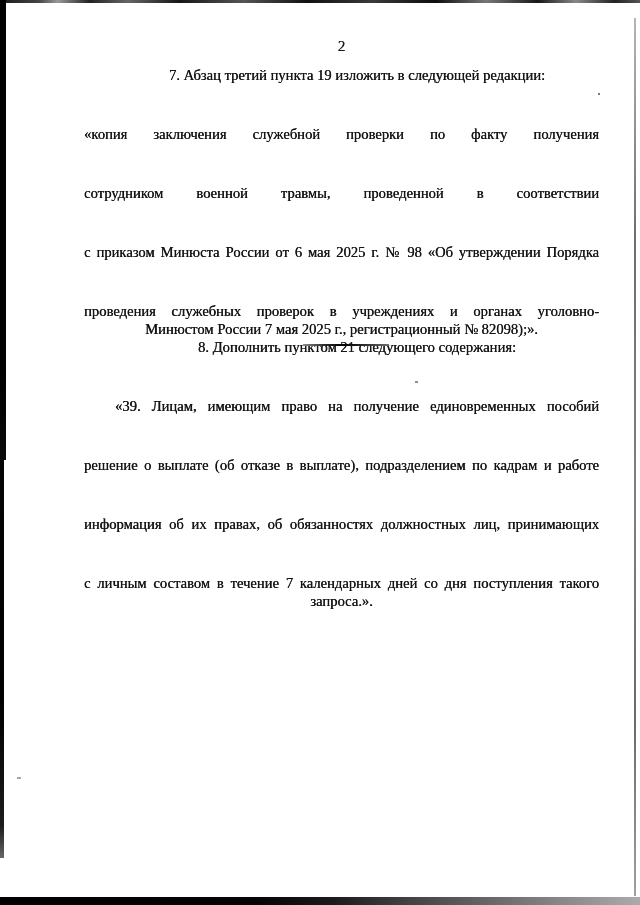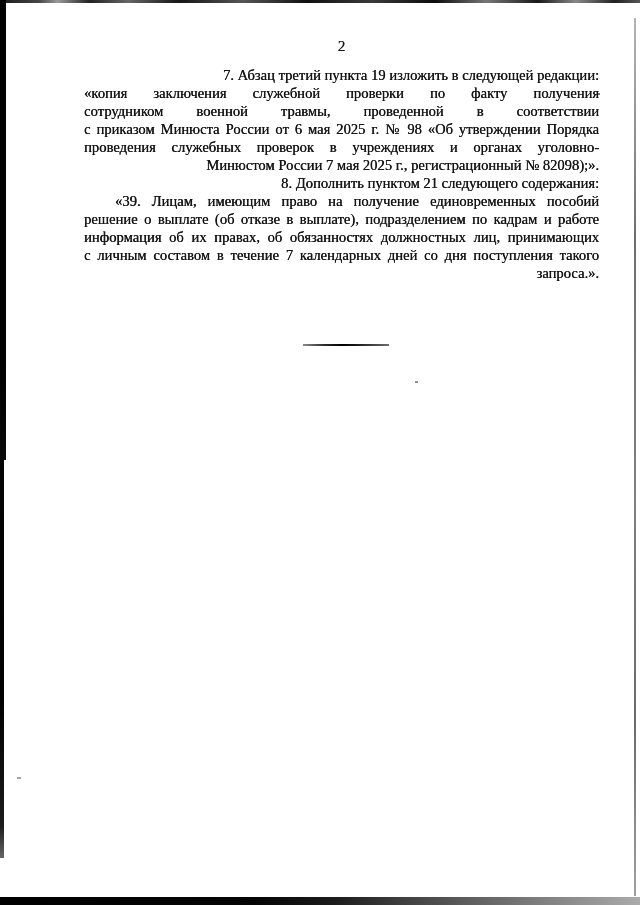--- a/index.html
+++ b/index.html
@@ -72,24 +72,25 @@
   }
   .text-block {
     position: absolute;
     top: 66px; left: 84px;
     width: 515px;
     font-size: 14.6px;
     line-height: 18px;
     color: #161616;
     text-shadow: 0.3px 0 0 currentColor;
   }
-  .line { text-align: right; }
+  .line { text-align: center; }
   .line.just {
     text-align: justify;
     text-align-last: justify;
+    margin-top: 41px;
   }
   .line.indent { text-indent: 31px; }
 
   .divider {
     position: absolute;
     top: 344px; left: 303px;
     width: 86px; height: 2px;
     background: linear-gradient(90deg,
       #8a8a8a 0%, #2b2b2b 25%, #000 45%, #161616 60%, #3a3a3a 78%, #6f6f6f 100%);
   }

